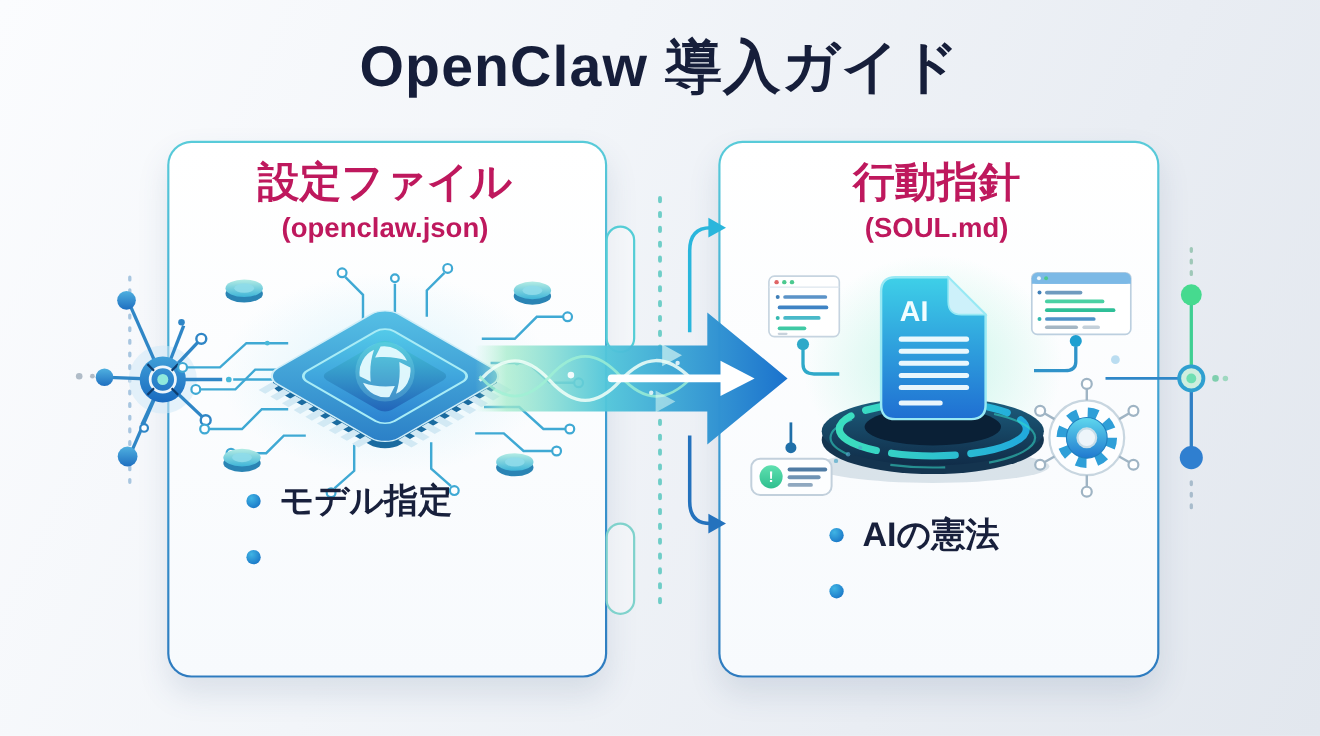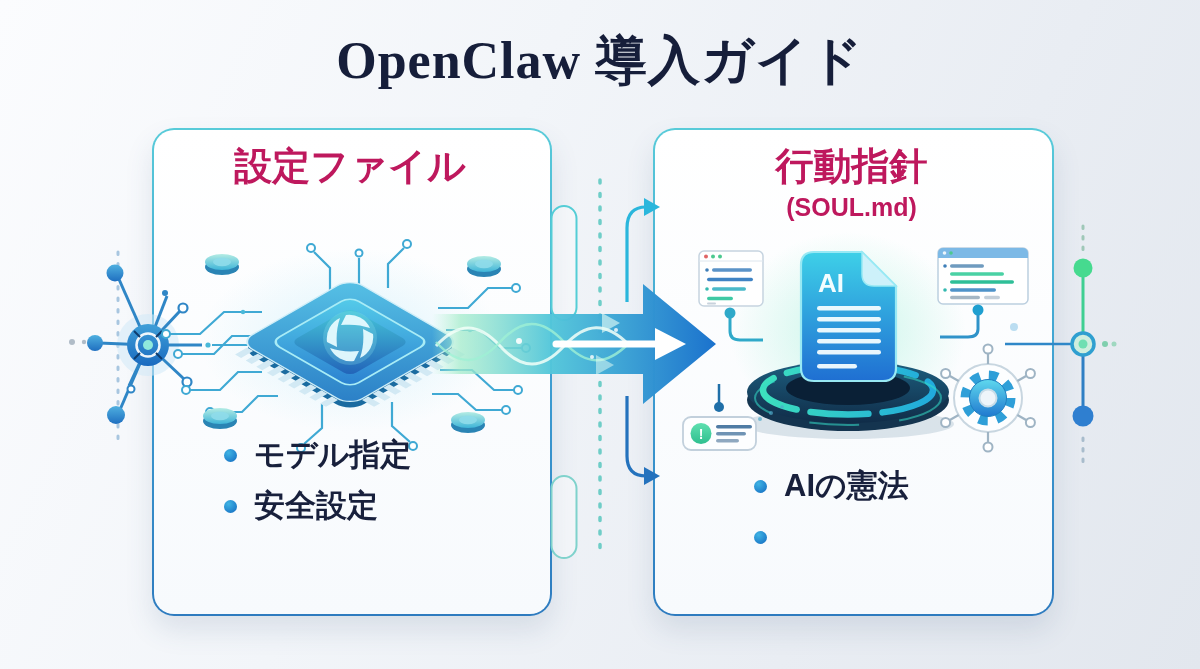--- a/index.html
+++ b/index.html
@@ -4,21 +4,21 @@
 <style>
   html,body{margin:0;padding:0;}
   body{
     width:1200px;height:669px;position:relative;overflow:hidden;
     background:linear-gradient(115deg,#fbfcfe 0%,#f2f5f9 38%,#e9edf3 72%,#e2e7ee 100%);
     font-family:"Liberation Sans","DejaVu Sans",sans-serif;
     color:#18203c;
   }
   .title{
     position:absolute;left:0;top:26px;width:1200px;text-align:center;
-    font-size:52px;font-weight:800;letter-spacing:1px;color:#161e3a;font-family:Liberation Serif, serif;
+    font-size:52px;font-weight:800;letter-spacing:1px;color:#161e3a;
   }
   .panel{
     position:absolute;top:128px;height:484px;border-radius:22px;padding:2px;
     background:linear-gradient(180deg,#58cbd9 0%,#3c9bd1 55%,#2e7bbf 100%);
     box-shadow:0 14px 28px rgba(55,85,125,.13);
   }
   .panel-inner{
     width:100%;height:100%;border-radius:20px;box-sizing:border-box;
     background:linear-gradient(180deg,#ffffff 0%,#f7fafd 100%);
   }
@@ -360,34 +360,34 @@
     <polygon points="602,313 620,323 602,333" fill="#eafff6" opacity=".6"></polygon>
     <polygon points="596,355 614,365 596,375" fill="#eafff6" opacity=".5"></polygon>
     <circle cx="519" cy="341" r="3" fill="#ffffff" opacity=".9"></circle>
     <circle cx="592" cy="357" r="2" fill="#ffffff" opacity=".8"></circle>
     <circle cx="616" cy="330" r="2" fill="#ffffff" opacity=".8"></circle>
   </g>
 </svg>
 
 <div class="heading" id="heading-left">
   <div class="h1">設定ファイル</div>
+  <div class="h2">(openclaw.json)</div>
 </div>
 <div class="heading" id="heading-right">
   <div class="h1">行動指針</div>
   <div class="h2">(SOUL.md)</div>
 </div>
 
 <div class="bullets" id="bullets-left">
   <div class="bullet-row">
     <span class="bullet-dot"></span>
     <span class="bullet-label">モデル指定</span>
   </div>
   <div class="bullet-row">
     <span class="bullet-dot"></span>
-    <span class="bullet-label">安全設定</span>
   </div>
 </div>
 <div class="bullets" id="bullets-right">
   <div class="bullet-row">
     <span class="bullet-dot"></span>
     <span class="bullet-label">AIの憲法</span>
   </div>
   <div class="bullet-row">
     <span class="bullet-dot"></span>
   </div>

